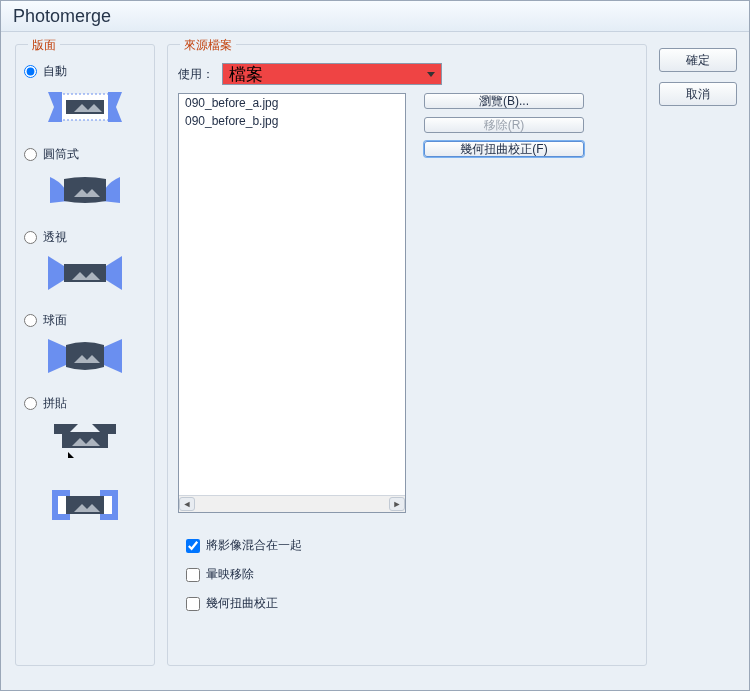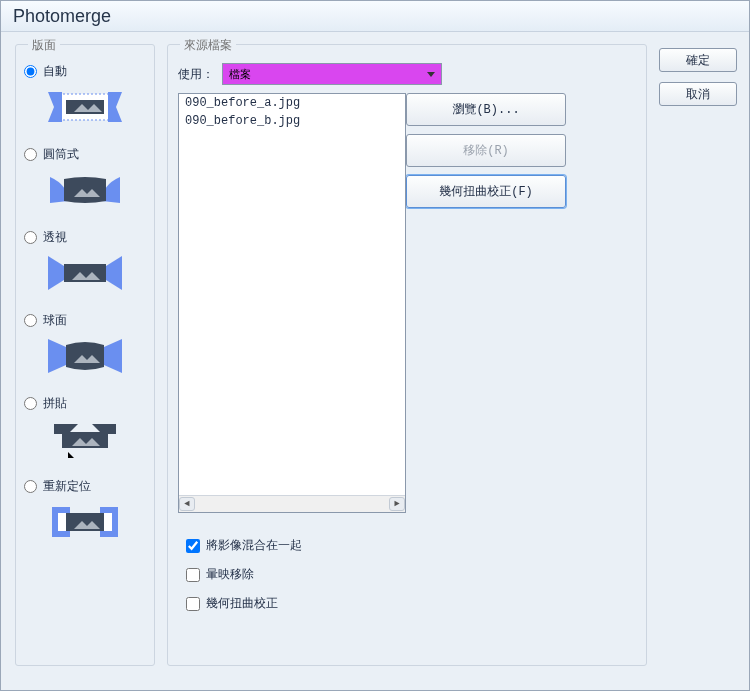--- a/index.html
+++ b/index.html
@@ -45,21 +45,21 @@
     background: #eaf0f6;
     padding-top: 14px;
     box-sizing: border-box;
   }
   .group-title {
     position: absolute;
     top: -8px;
     left: 12px;
     background: #eaf0f6;
     padding: 0 4px;
-    color: #737373;
+    color: #c2410c;
     font-size: 12px;
   }
   
   .col-layout {
     width: 140px;
     height: 622px;
     flex: 0 0 140px;
   }
   .layout-option {
     padding: 4px 8px 2px 8px;
@@ -94,42 +94,41 @@
     gap: 8px;
     padding: 4px 10px 8px 10px;
   }
   .source-row .label {
     color: #233048;
   }
   .dropdown {
     flex: 0 0 220px;
     height: 22px;
     border: 1px solid #8a98ab;
-    background: #d946ef;
+    background: #ef4444;
     display: flex;
     align-items: center;
     padding: 0 6px;
     position: relative;
     box-sizing: border-box;
-    font-size: 11px;
+    font-size: 17px;
     cursor: pointer;
   }
   .dropdown .caret {
     margin-left: auto;
     width: 0; height: 0;
     border-left: 4px solid transparent;
     border-right: 4px solid transparent;
     border-top: 5px solid #333;
   }
   .file-row {
     display: flex;
-    gap: 0;
+    gap: 18px;
     padding: 0 10px;
     flex: 0 0 434px;
-    font-family: Liberation Mono, monospace;
   }
   .file-list {
     width: 228px;
     height: 420px;
     border: 1px solid #8a98ab;
     background: #fff;
     box-sizing: border-box;
     overflow: auto;
     position: relative;
   }
@@ -162,21 +161,21 @@
     color: #555;
   }
   .src-buttons {
     display: flex;
     flex-direction: column;
     gap: 8px;
     padding-top: 0;
     width: 160px;
   }
   .btn {
-    height: 33px;
+    height: 16px;
     border: 1px solid #8a98ab;
     border-radius: 3px;
     background: linear-gradient(#fdfefe, #e7ecf2);
     display: flex;
     align-items: center;
     justify-content: center;
     color: #233048;
     box-sizing: border-box;
     cursor: pointer;
     user-select: none;
@@ -301,24 +300,20 @@
           <polygon points="10,6 34,6 24,16 10,16" fill="#3d4a5c"></polygon>
           <polygon points="72,6 48,6 58,16 72,16" fill="#3d4a5c"></polygon>
           <rect x="18" y="14" width="46" height="16" fill="#3d4a5c"></rect>
           <polygon points="28,28 36,20 44,28" fill="#acb4be"></polygon>
           <polygon points="40,28 48,20 56,28" fill="#acb4be"></polygon>
           <polygon points="24,34 30,40 24,40" fill="#000"></polygon>
         </svg>
       </div>
 
       <div class="layout-option">
-        <label>
-          <input type="radio" name="layout" style="">
-          <span>重新定位</span>
-        </label>
         <svg class="layout-icon" viewBox="0 0 82 42">
           <rect x="8" y="6" width="18" height="30" fill="#6a8ff0"></rect>
           <rect x="56" y="6" width="18" height="30" fill="#6a8ff0"></rect>
           <rect x="22" y="12" width="38" height="18" fill="#3d4a5c"></rect>
           <rect x="14" y="12" width="8" height="18" fill="#fff"></rect>
           <rect x="60" y="12" width="8" height="18" fill="#fff"></rect>
           <polygon points="30,28 38,20 46,28" fill="#acb4be"></polygon>
           <polygon points="40,28 48,20 56,28" fill="#acb4be"></polygon>
         </svg>
       </div>

